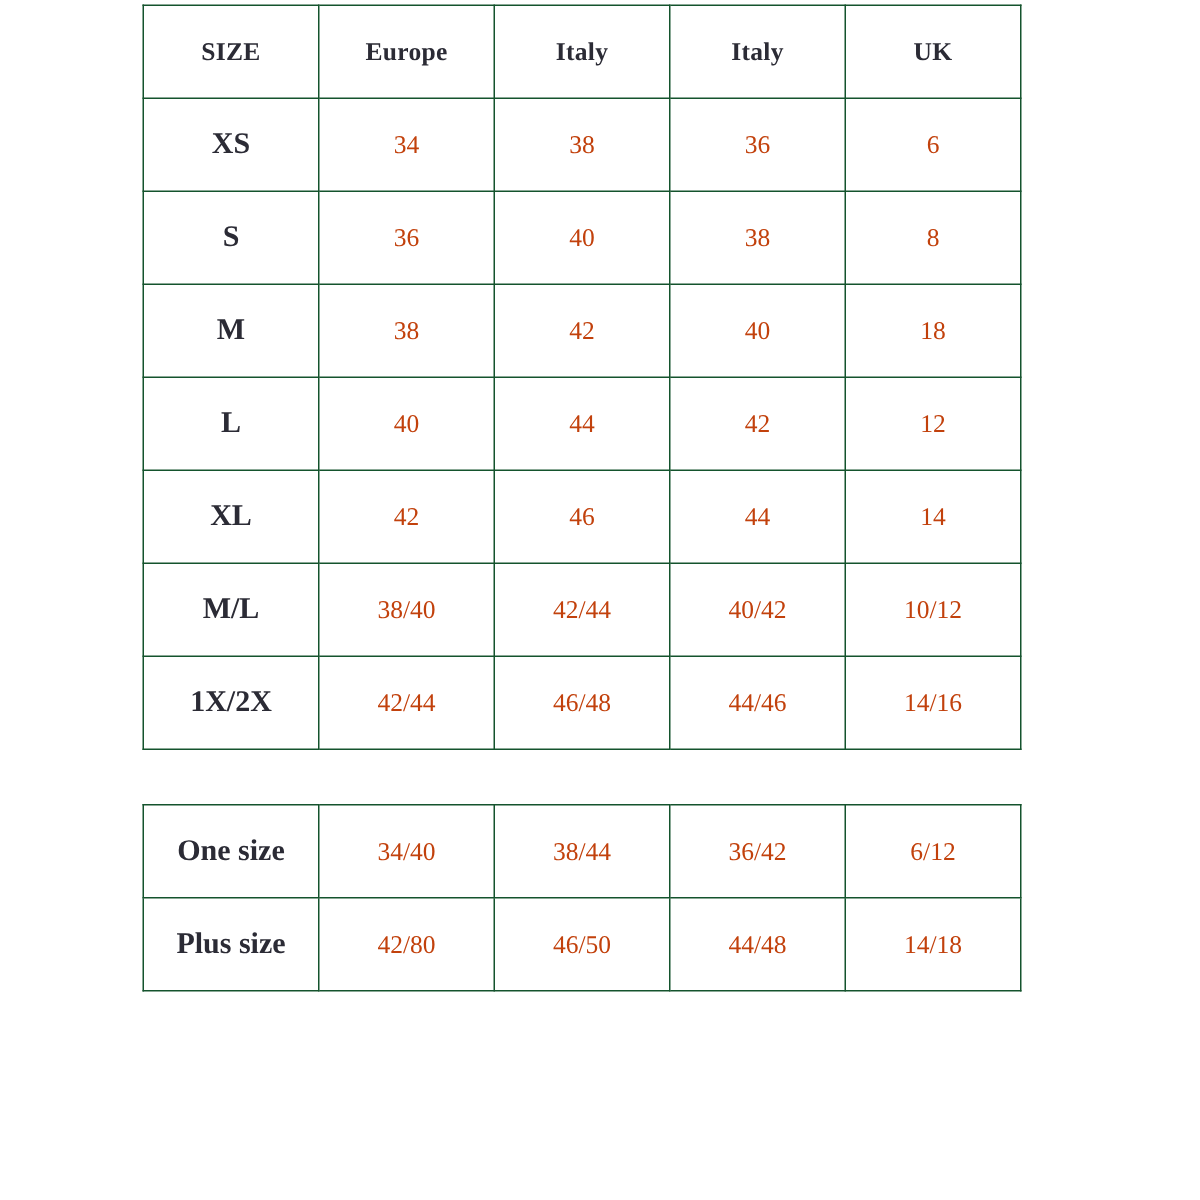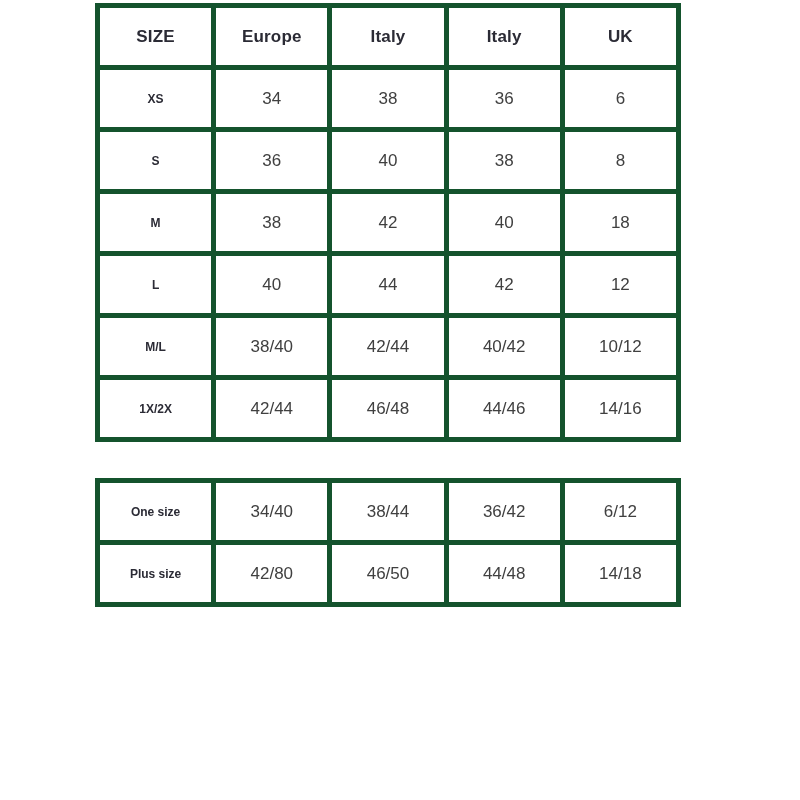--- a/index.html
+++ b/index.html
@@ -22,42 +22,43 @@
     width: 586px;
   }
   table.size-table {
     width: 100%;
     border-collapse: collapse;
     table-layout: fixed;
     background: #ffffff;
   }
   table.size-table th,
   table.size-table td {
-    border: 5px solid #14532d;
+    border: 1px solid #14532d;
     text-align: center;
     vertical-align: middle;
     height: 62px;
     padding: 0;
     box-sizing: border-box;
+    font-family: Liberation Serif, serif;
   }
   table.size-table thead th {
     font-size: 17px;
     font-weight: 700;
     color: #2b2b35;
     letter-spacing: 0.2px;
   }
   table.size-table tbody th.row-label {
-    font-size: 12px;
+    font-size: 20px;
     font-weight: 700;
     color: #2b2b35;
   }
   table.size-table td.cell-value {
     font-size: 17px;
     font-weight: 400;
-    color: #404040;
+    color: #c2410c;
   }
   table.size-table.second {
     margin-top: 36px;
   }
 </style>
 </head>
 <body>
 
 <div class="page">
   <div class="tables-wrap">
@@ -95,20 +96,27 @@
             <td class="cell-value">18</td>
           </tr>
           <tr>
             <th class="row-label" scope="row">L</th>
             <td class="cell-value">40</td>
             <td class="cell-value">44</td>
             <td class="cell-value">42</td>
             <td class="cell-value">12</td>
           </tr>
           <tr>
+            <th class="row-label" scope="row">XL</th>
+            <td class="cell-value">42</td>
+            <td class="cell-value">46</td>
+            <td class="cell-value">44</td>
+            <td class="cell-value">14</td>
+          </tr>
+          <tr>
             <th class="row-label" scope="row">M/L</th>
             <td class="cell-value">38/40</td>
             <td class="cell-value">42/44</td>
             <td class="cell-value">40/42</td>
             <td class="cell-value">10/12</td>
           </tr>
           <tr>
             <th class="row-label" scope="row">1X/2X</th>
             <td class="cell-value">42/44</td>
             <td class="cell-value">46/48</td>

